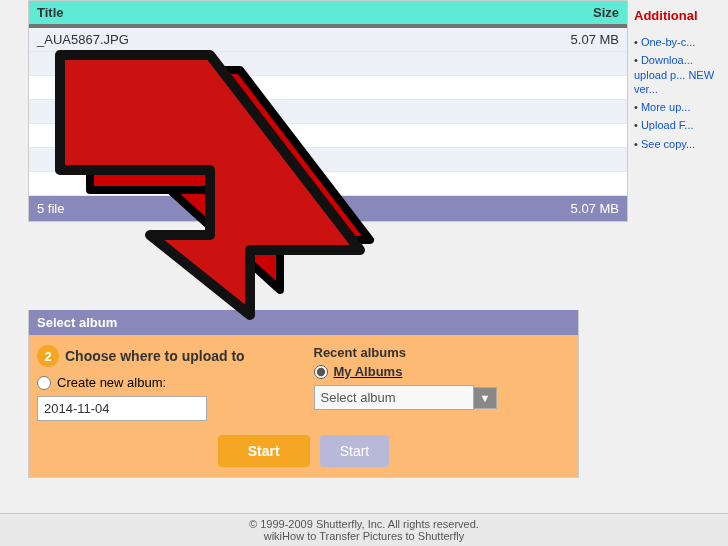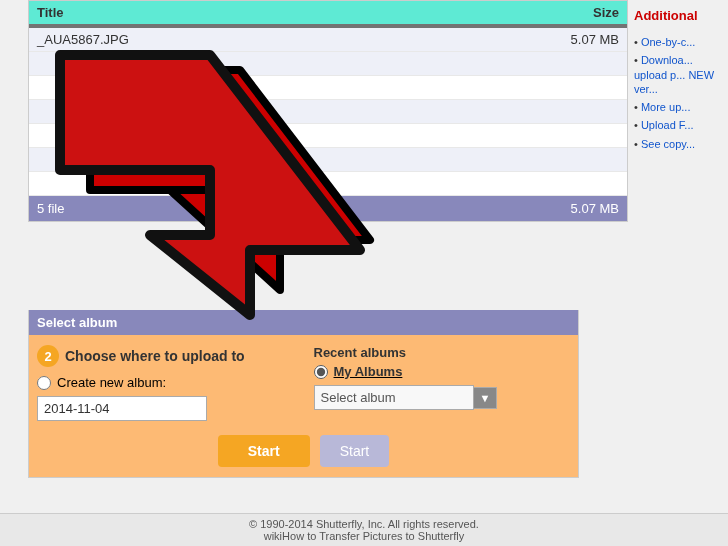--- a/index.html
+++ b/index.html
@@ -419,18 +419,18 @@
     </div>
     <div class="sidebar-item">
       <span class="bullet">• </span>Upload F...
     </div>
     <div class="sidebar-item">
       <span class="bullet">• </span>See copy...
     </div>
   </div>
 
   <div class="copyright-bar">
-    <span>© 1990-2014 Shutterfly, Inc. All rights reserved.</span>
+    <span>© 1999-2009 Shutterfly, Inc. All rights reserved.</span>
     <br>
     <span class="wiki-logo">wiki</span><span class="wiki-how">How to Transfer Pictures to Shutterfly</span>
   </div>
 
 </div>
 
 </body></html>

